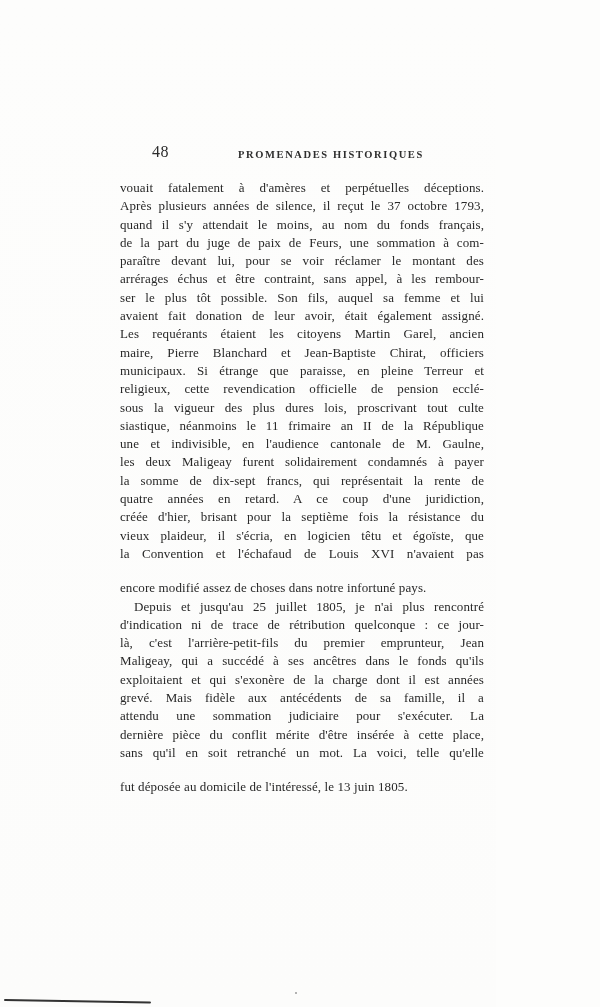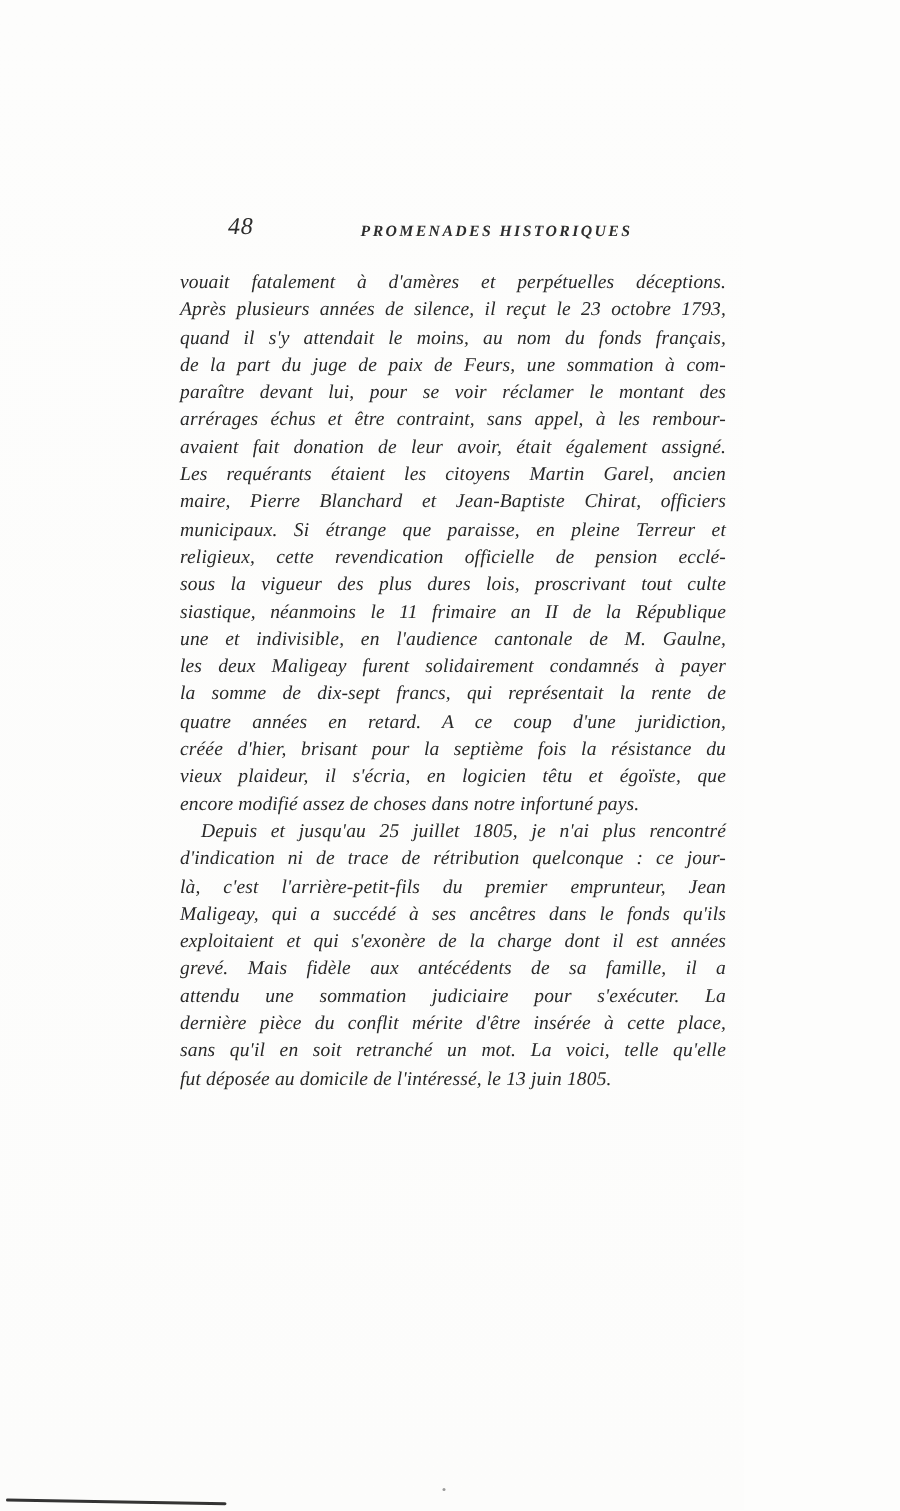--- a/index.html
+++ b/index.html
@@ -8,21 +8,20 @@
     background: #fdfdfc;
   }
   .page {
     position: relative;
     width: 496px;
     height: 1007px;
     background: linear-gradient(180deg, #fdfdfc 0%, #fcfcfb 100%);
     overflow: hidden;
     font-family: "Liberation Serif", serif;
     color: #262626;
-    font-style: italic;
   }
   .folio {
     position: absolute;
     left: 152px;
     top: 143px;
     font-size: 16px;
     letter-spacing: 0.5px;
     color: #2b2b2b;
   }
   .running-title {
@@ -49,20 +48,21 @@
   }
   .line {
     height: 18.3px;
     overflow: visible;
     text-align: justify;
     text-align-last: justify;
     white-space: normal;
   }
   .line.final {
     text-align-last: left;
+    margin-top: 16px;
   }
   .line.indent {
     text-indent: 14px;
   }
   
   .artifact {
     position: absolute;
     background: #3a3a3a;
   }
   .art-top-right {
@@ -113,38 +113,40 @@
 <body>
 
 <div class="page">
 
   <div class="folio">48</div>
 
   <div class="running-title">PROMENADES HISTORIQUES</div>
 
   <div class="textblock">
       <div class="line">vouait fatalement à d'amères et perpétuelles déceptions.</div>
-      <div class="line">Après plusieurs années de silence, il reçut le 23 octobre 1793,</div>
+      <div class="line">Après plusieurs années de silence, il reçut le 37 octobre 1793,</div>
       <div class="line">quand il s'y attendait le moins, au nom du fonds français,</div>
       <div class="line">de la part du juge de paix de Feurs, une sommation à com-</div>
       <div class="line">paraître devant lui, pour se voir réclamer le montant des</div>
       <div class="line">arrérages échus et être contraint, sans appel, à les rembour-</div>
+      <div class="line">ser le plus tôt possible. Son fils, auquel sa femme et lui</div>
       <div class="line">avaient fait donation de leur avoir, était également assigné.</div>
       <div class="line">Les requérants étaient les citoyens Martin Garel, ancien</div>
       <div class="line">maire, Pierre Blanchard et Jean-Baptiste Chirat, officiers</div>
       <div class="line">municipaux. Si étrange que paraisse, en pleine Terreur et</div>
       <div class="line">religieux, cette revendication officielle de pension ecclé-</div>
       <div class="line">sous la vigueur des plus dures lois, proscrivant tout culte</div>
       <div class="line">siastique, néanmoins le 11 frimaire an II de la République</div>
       <div class="line">une et indivisible, en l'audience cantonale de M. Gaulne,</div>
       <div class="line">les deux Maligeay furent solidairement condamnés à payer</div>
       <div class="line">la somme de dix-sept francs, qui représentait la rente de</div>
       <div class="line">quatre années en retard. A ce coup d'une juridiction,</div>
       <div class="line">créée d'hier, brisant pour la septième fois la résistance du</div>
       <div class="line">vieux plaideur, il s'écria, en logicien têtu et égoïste, que</div>
+      <div class="line">la Convention et l'échafaud de Louis XVI n'avaient pas</div>
       <div class="line final">encore modifié assez de choses dans notre infortuné pays.</div>
       <div class="line indent">Depuis et jusqu'au 25 juillet 1805, je n'ai plus rencontré</div>
       <div class="line">d'indication ni de trace de rétribution quelconque : ce jour-</div>
       <div class="line">là, c'est l'arrière-petit-fils du premier emprunteur, Jean</div>
       <div class="line">Maligeay, qui a succédé à ses ancêtres dans le fonds qu'ils</div>
       <div class="line">exploitaient et qui s'exonère de la charge dont il est années</div>
       <div class="line">grevé. Mais fidèle aux antécédents de sa famille, il a</div>
       <div class="line">attendu une sommation judiciaire pour s'exécuter. La</div>
       <div class="line">dernière pièce du conflit mérite d'être insérée à cette place,</div>
       <div class="line">sans qu'il en soit retranché un mot. La voici, telle qu'elle</div>

